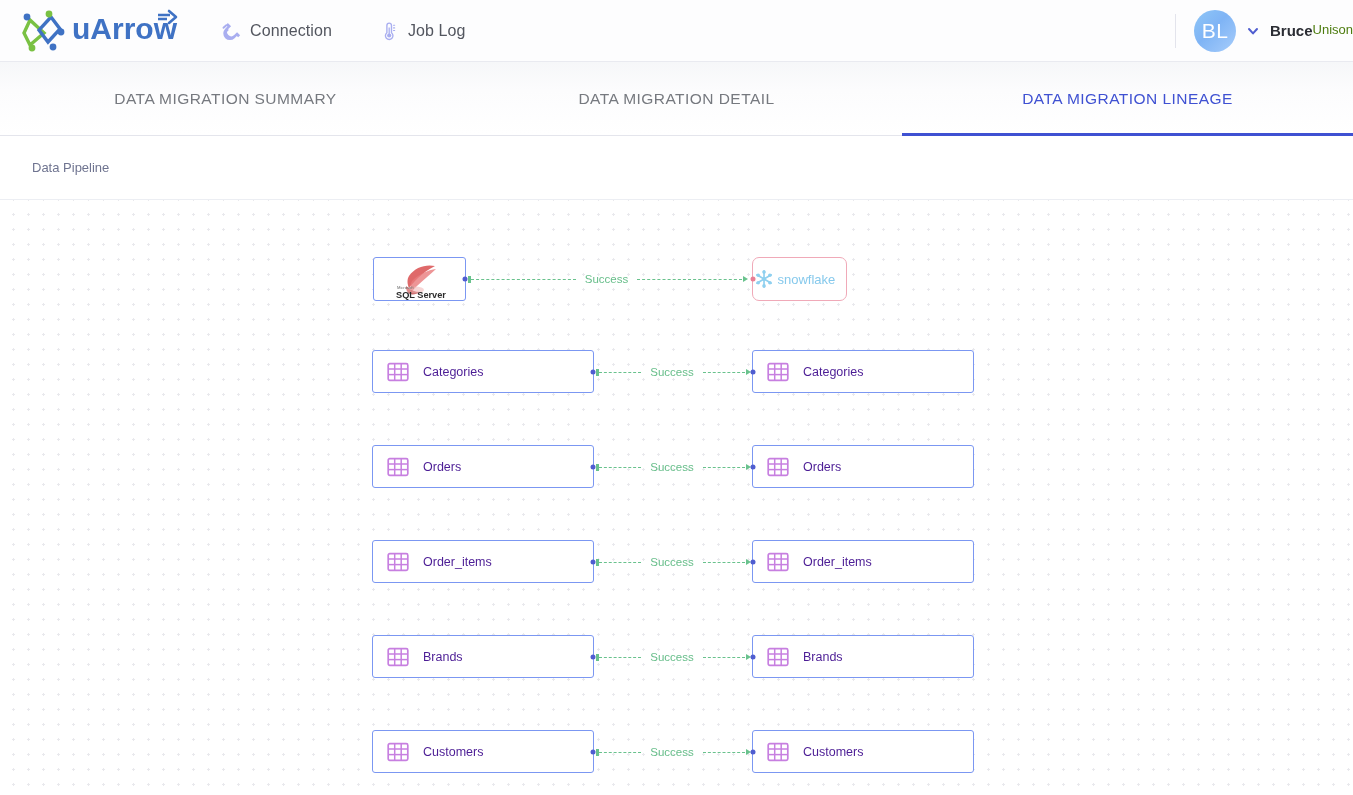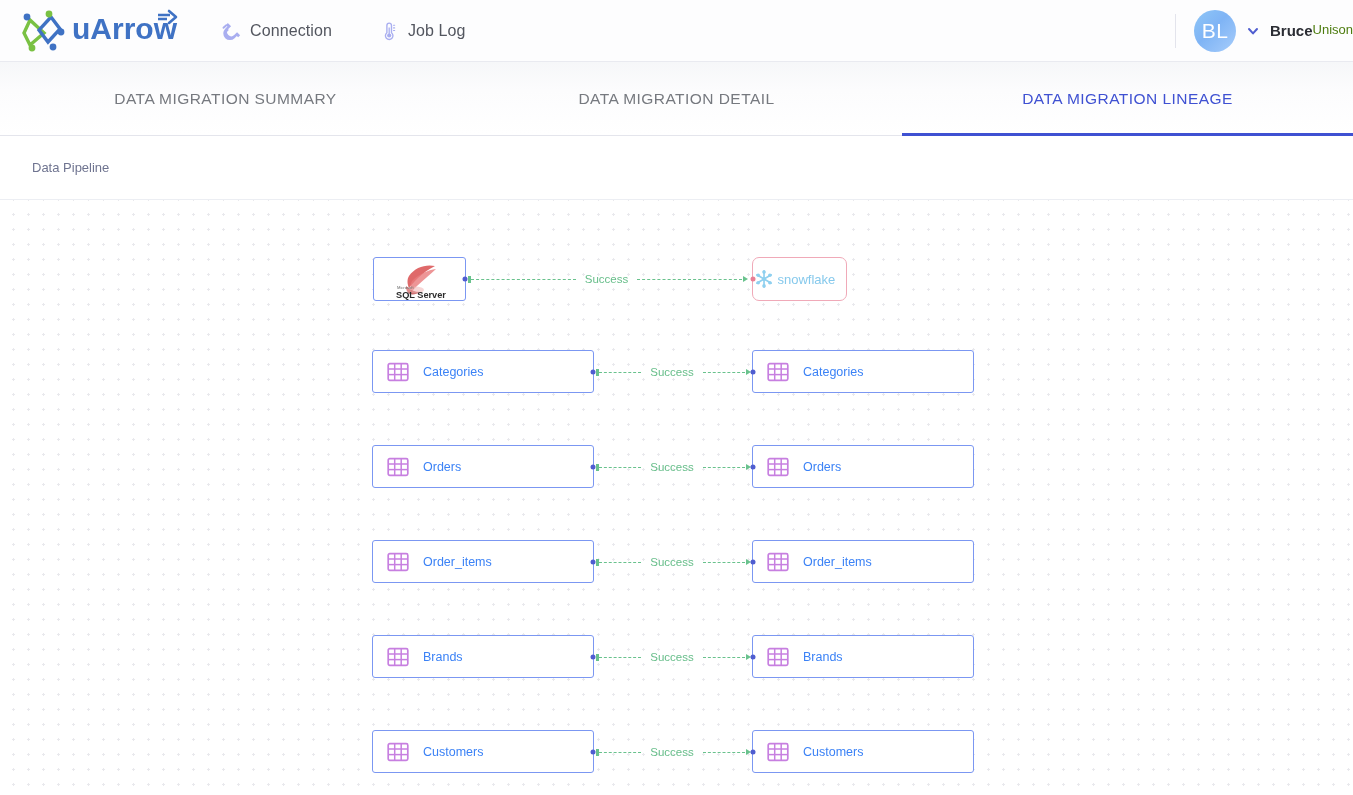--- a/index.html
+++ b/index.html
@@ -146,21 +146,21 @@
   .node.pink { border-color: #f0a9b8; border-radius: 7px; }
 
   .node-inner {
     display: flex;
     align-items: center;
     gap: 14px;
     padding-left: 14px;
     width: 100%;
   }
   .tbl-icon { width: 22px; height: 22px; flex: none; display:block; }
-  .node-label { font-size: 12.5px; color: #3b82f6; white-space: nowrap; }
+  .node-label { font-size: 12.5px; color: #4c1d95; white-space: nowrap; }
 
   
   .handle {
     position: absolute;
     width: 5px; height: 5px;
     background: #4f5dd0;
     border-radius: 50%;
     top: 50%;
     transform: translate(-50%, -50%);
   }

